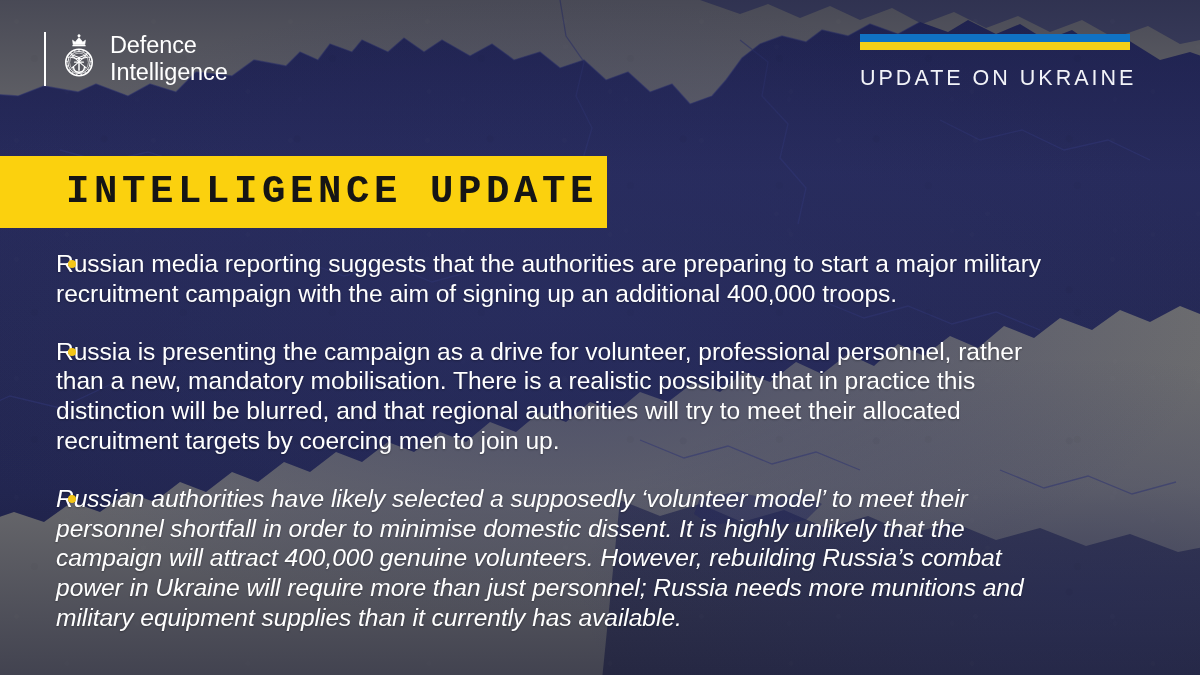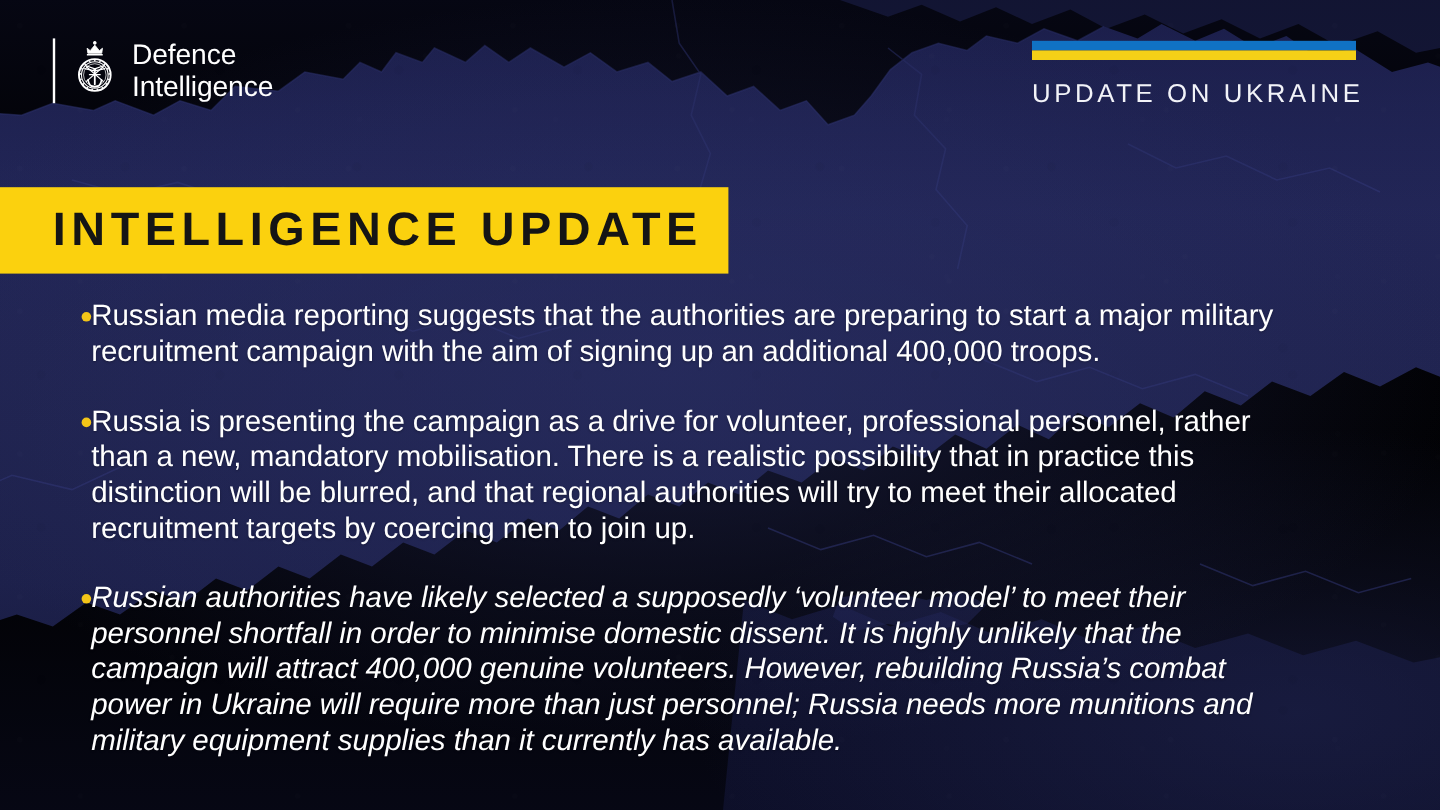--- a/index.html
+++ b/index.html
@@ -8,21 +8,21 @@
   html, body {
     width:1200px; height:675px;
     background:#14173f;
     font-family:"Liberation Sans", sans-serif;
     overflow:hidden;
   }
 
   #poster {
     position:relative;
     width:1200px; height:675px;
-    background:#000000;
+    background:#737373;
     overflow:hidden;
   }
 
   
   .map-layer {
     position:absolute; inset:0;
     pointer-events:none;
   }
   .map-layer svg { width:100%; height:100%; display:block; }
 
@@ -102,32 +102,33 @@
     position:absolute; left:0; top:156px;
     width:607px; height:72px;
     background:#fbd10e;
     display:flex; align-items:center;
   }
   .banner-text {
     color:#151515;
     font-size:39px;
     font-weight:700;
     letter-spacing:4.6px;
-    margin-left:44px;
+    margin-left:66px;
     white-space:nowrap;
+    font-family:Liberation Mono, monospace;
   }
 
   
   .body {
     position:absolute; left:0; top:249px;
     width:1200px;
   }
   .bullet-row {
     position:relative;
-    padding-left:76px;
+    padding-left:56px;
     padding-right:34px;
     margin-bottom:28px;
   }
   .bullet-row:last-child { margin-bottom:0;font-style:italic; }
 
   .bullet-dot {
     position:absolute;
     left:68px; top:11px;
     width:8px; height:8px;
     border-radius:50%;

